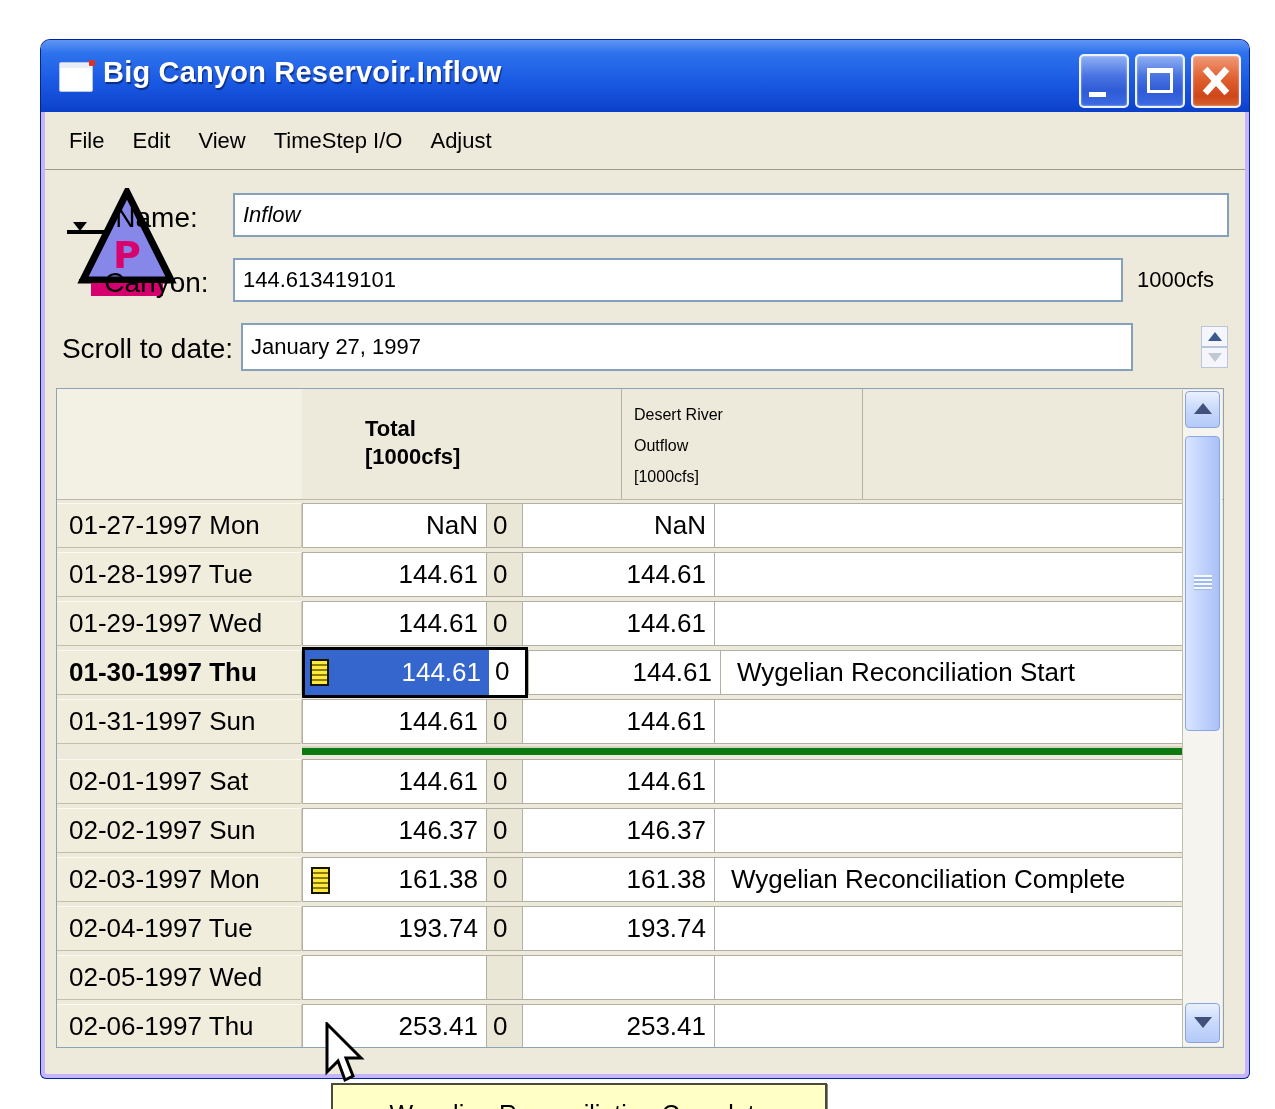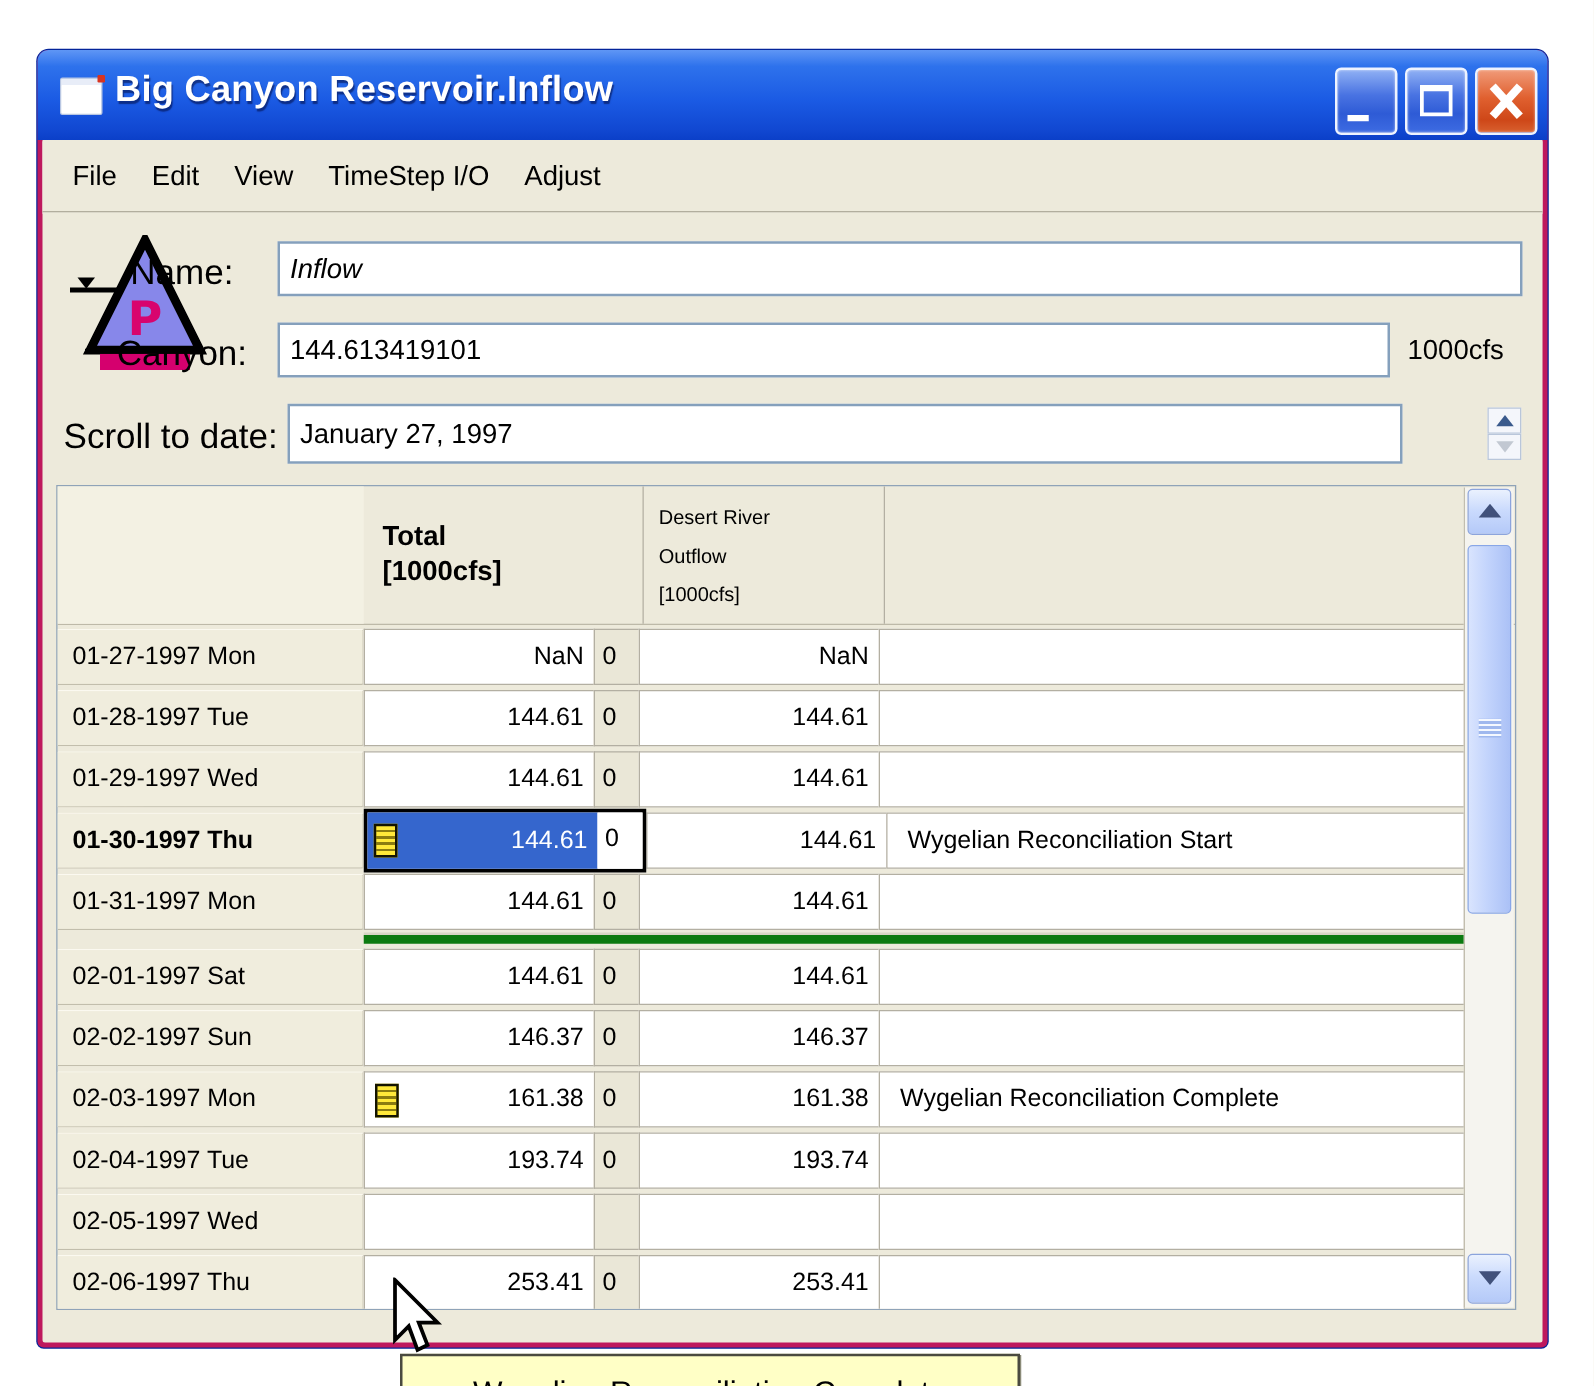--- a/index.html
+++ b/index.html
@@ -1,21 +1,21 @@
 <!DOCTYPE html>
 <html><head>
 <meta charset="utf-8">
 <style>
   html,body{margin:0;padding:0;}
   body{width:1275px;height:1109px;background:#ffffff;position:relative;
        font-family:"Liberation Sans", sans-serif;color:#000;}
 
   
-  .window{position:absolute;left:30px;top:40px;width:1208px;height:1038px;
-          background:#be185d;border-radius:9px 9px 5px 5px;
+  .window{position:absolute;left:41px;top:40px;width:1208px;height:1038px;
+          background:#c4b5fd;border-radius:9px 9px 5px 5px;
           box-shadow:0 0 0 1px #04249a;}
   .win-inner{position:absolute;left:4px;top:0;right:4px;bottom:4px;overflow:visible;}
 
   
   .titlebar{position:absolute;left:-4px;right:-4px;top:0;height:72px;
             border-radius:9px 9px 0 0;
             background:linear-gradient(180deg,#5F96F5 0%,#2E72EC 18%,#1B5BE4 55%,#1148D2 88%,#0B3FC8 100%);
             display:flex;align-items:center;}
   .title-icon{position:absolute;left:18px;top:20px;width:36px;height:32px;}
   .title-icon .pane{position:absolute;left:0;top:2px;width:32px;height:28px;background:#fff;
@@ -62,30 +62,30 @@
   .spin-up .arr{position:absolute;left:6px;top:5px;width:0;height:0;
                 border-left:7px solid transparent;border-right:7px solid transparent;
                 border-bottom:9px solid #3A5A8C;}
   .spin-down .arr{position:absolute;left:6px;top:5px;width:0;height:0;
                   border-left:7px solid transparent;border-right:7px solid transparent;
                   border-top:9px solid #C2C8D2;}
 
   
   .table{position:absolute;left:11px;top:218px;width:1168px;height:660px;
          border:1px solid #8FA3B8;background:#EDEADB;box-sizing:border-box;overflow:hidden;}
-  .thead{display:flex;height:110px;border-bottom:1px solid #BDB9A8;}
+  .thead{display:flex;height:110px;border-bottom:1px solid #BDB9A8;gap:48px;}
   .th-corner{width:245px;background:#F3F1E3;}
   .th-total{width:223px;padding:26px 0 0 15px;font-weight:bold;font-size:22px;line-height:28px;box-sizing:border-box;}
   .th-desert{width:193px;padding:10px 0 0 12px;font-size:16px;line-height:31px;
              border-left:1px solid #B3AFA2;box-sizing:border-box;}
   .th-fill{flex:1;border-left:1px solid #B3AFA2;}
 
   .rows{margin-top:3px;margin-right:40px;}
   .trow{display:flex;height:45px;margin-bottom:4px;align-items:flex-start;position:relative;}
-  .cell{box-sizing:border-box;height:45px;font-size:20px;line-height:43px;white-space:nowrap;overflow:hidden;}
+  .cell{box-sizing:border-box;height:45px;font-size:26px;line-height:43px;white-space:nowrap;overflow:hidden;}
   .c-date{width:245px;background:#F0EDDD;padding-left:12px;border-top:1px solid #FBF9F0;
           border-bottom:1px solid #C2BEAC;border-right:1px solid #CFCBB9;border-radius:0 2px 2px 0;}
   .c-total{width:184px;background:#fff;text-align:right;padding-right:8px;
            border:1px solid #B3AFA2;border-right:none;}
   .c-flag{width:36px;background:#EAE7D7;padding-left:6px;
           border:1px solid #B3AFA2;border-right:none;}
   .c-desert{width:192px;background:#fff;text-align:right;padding-right:8px;
             border:1px solid #B3AFA2;border-right:none;}
   .c-note{flex:1;background:#fff;padding-left:16px;border:1px solid #B3AFA2;}
 
@@ -243,21 +243,21 @@
                 <span class="note-icon"></span>
                 <span>144.61</span>
               </div>
               <div class="cell c-flag sel-flag">0</div>
             </div>
             <div class="cell c-desert">144.61</div>
             <div class="cell c-note">Wygelian Reconciliation Start</div>
           </div>
 
           <div class="trow">
-            <div class="cell c-date">01-31-1997 Mon</div>
+            <div class="cell c-date">01-31-1997 Sun</div>
             <div class="cell c-total">144.61</div>
             <div class="cell c-flag">0</div>
             <div class="cell c-desert">144.61</div>
             <div class="cell c-note"></div>
           </div>
 
           <div class="green-sep"></div>
 
           <div class="trow">
             <div class="cell c-date">02-01-1997 Sat</div>

